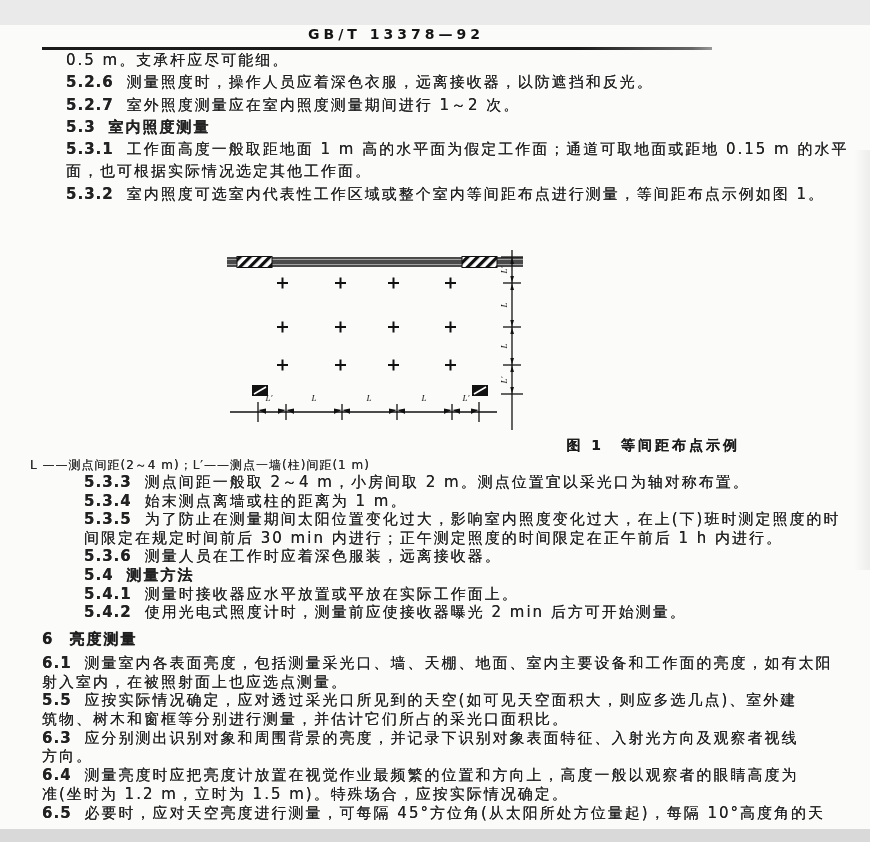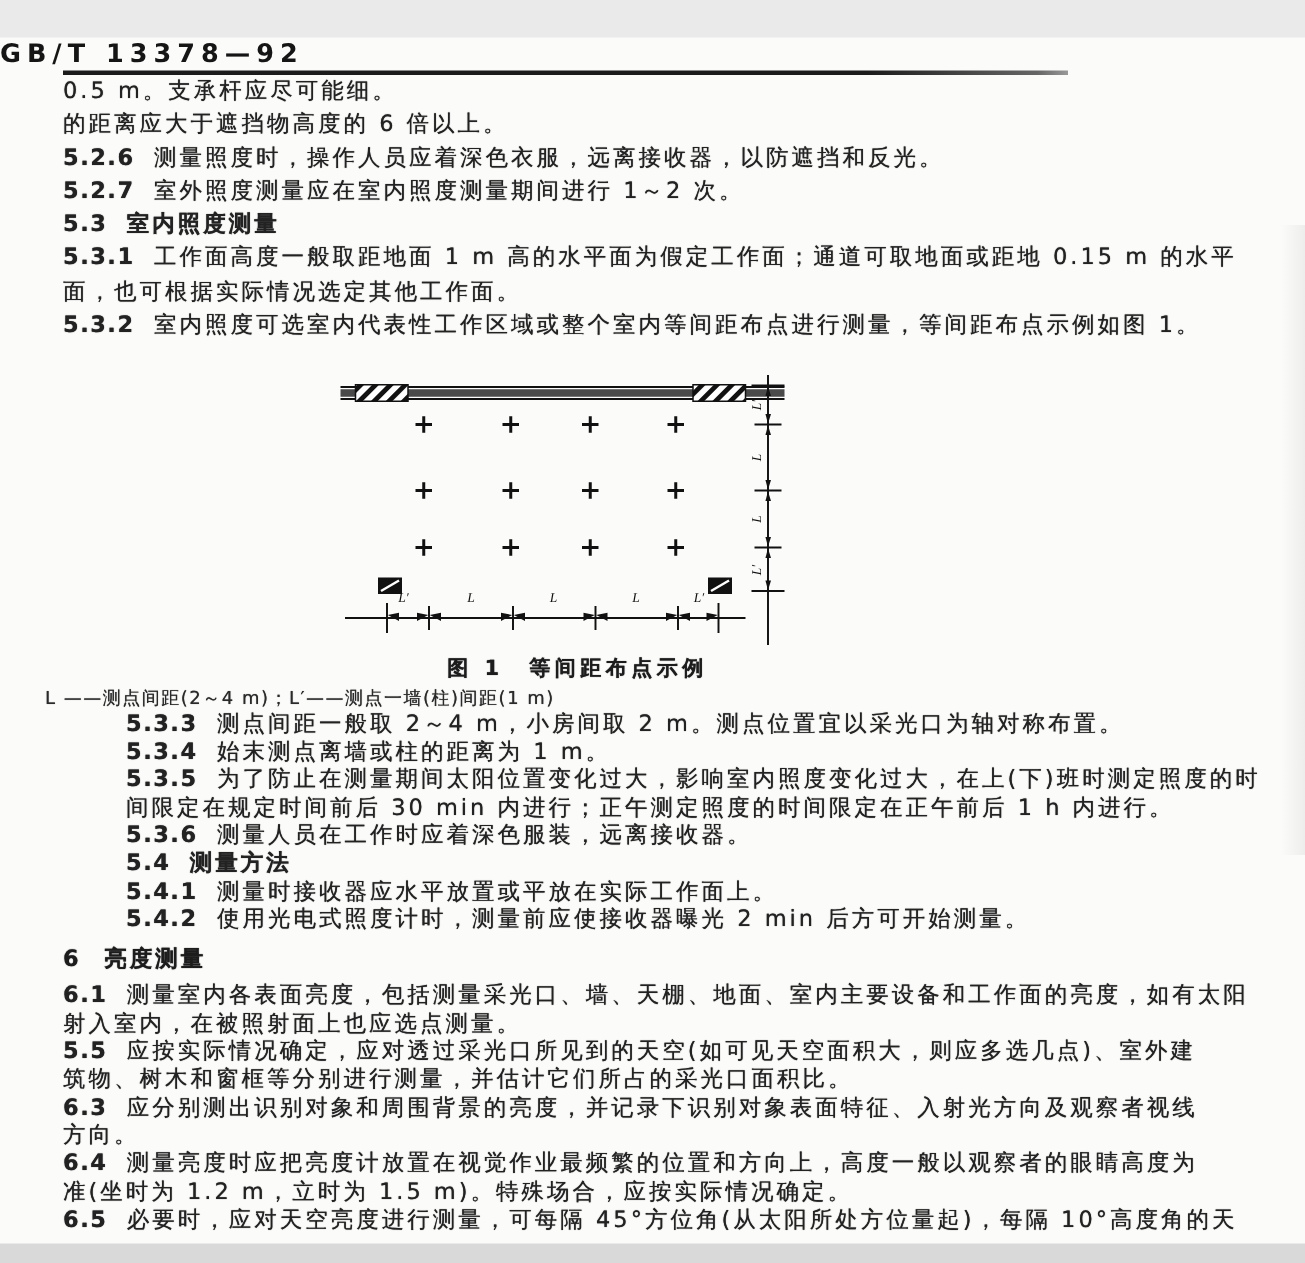--- a/index.html
+++ b/index.html
@@ -6,41 +6,41 @@
   body{
     width:870px;height:842px;position:relative;overflow:hidden;
     background:#fbfbfa;font-family:"DejaVu Sans",sans-serif;color:#1c1c1c;
   }
   .band{position:absolute;left:0;right:0;}
   .band.top{top:0;height:25px;background:#eaeaea;}
   .band.bottom{bottom:0;height:13px;background:#d9d9d9;}
   .smudge{position:absolute;top:150px;right:0;width:16px;height:420px;
     background:linear-gradient(to left,rgba(120,120,120,.10),rgba(120,120,120,0));}
   .doc-header{position:absolute;top:26px;left:0;width:100%;}
-  .doc-number{display:block;width:fit-content;
-    font-weight:bold;font-size:17px;letter-spacing:4px;color:#151515;}
+  .doc-number{display:block;width:fit-content;margin-left:308px;
+    font-weight:bold;font-size:14px;letter-spacing:4px;color:#151515;}
   .rule{position:absolute;top:47px;left:42px;width:670px;height:3px;
     background:linear-gradient(to right,#1b1b1b 80%,#666 97%,#999);}
   .text-block{position:absolute;left:42px;right:20px;}
   .text-block .line{white-space:nowrap;overflow:hidden;font-size:15px;
     letter-spacing:2px;color:#222;text-shadow:0 0 .6px #333;}
   .upper-block{top:49px;}
-  .upper-block .line{height:22.3px;line-height:22.3px;}
+  .upper-block .line{height:22.3px;line-height:22.3px;margin-left:24px;}
   .lower1-block{top:473px;}
   .lower1-block .line{height:18.6px;line-height:18.6px;margin-left:42px;}
   .lower2-block{top:654px;}
   .lower2-block .line{height:18.7px;line-height:18.7px;}
   .line .num{font-weight:bold;margin-right:13px;letter-spacing:1px;}
   .line.bold .txt{font-weight:bold;}
   .sec6-heading{position:absolute;top:630px;left:42px;font-size:15px;
     font-weight:bold;letter-spacing:2px;white-space:nowrap;text-shadow:0 0 .7px #222;}
   .sec6-heading .num{margin-right:15px;}
   .figure-wrap{position:absolute;left:225px;top:250px;width:300px;height:185px;}
   .fig-caption-row{position:absolute;left:30px;width:710px;top:437px;
-    text-align:center;font-size:14px;font-weight:bold;letter-spacing:3px;
+    text-align:right;font-size:14px;font-weight:bold;letter-spacing:3px;
     text-shadow:0 0 .6px #333;}
   .fig-legend-row{position:absolute;left:30px;width:710px;top:457px;
     text-align:left;font-size:12px;letter-spacing:1px;color:#2a2a2a;
     text-shadow:0 0 .5px #444;}
   svg text.dim{font-family:"Liberation Serif",serif;font-style:italic;
     font-size:9px;fill:#111;}
 </style>
 </head>
 <body>
 
@@ -49,21 +49,20 @@
   <div class="band top"></div>
   <div class="smudge"></div>
 
   <div class="doc-header">
     <span class="doc-number">GB/T 13378—92</span>
   </div>
   <div class="rule"></div>
 
   <div class="text-block upper-block">
       <div class="line"><span class="txt">0.5 m。支承杆应尽可能细。</span></div>
-      <div class="line"><span class="txt">的距离应大于遮挡物高度的 6 倍以上。</span></div>
       <div class="line"><span class="num">5.2.6</span><span class="txt">测量照度时，操作人员应着深色衣服，远离接收器，以防遮挡和反光。</span></div>
       <div class="line"><span class="num">5.2.7</span><span class="txt">室外照度测量应在室内照度测量期间进行 1～2 次。</span></div>
       <div class="line bold"><span class="num">5.3</span><span class="txt">室内照度测量</span></div>
       <div class="line"><span class="num">5.3.1</span><span class="txt">工作面高度一般取距地面 1 m 高的水平面为假定工作面；通道可取地面或距地 0.15 m 的水平</span></div>
       <div class="line"><span class="txt">面，也可根据实际情况选定其他工作面。</span></div>
       <div class="line"><span class="num">5.3.2</span><span class="txt">室内照度可选室内代表性工作区域或整个室内等间距布点进行测量，等间距布点示例如图 1。</span></div>
     </div>
 
   <div class="figure-wrap">
     <svg width="300" height="185" viewBox="0 0 300 185">

